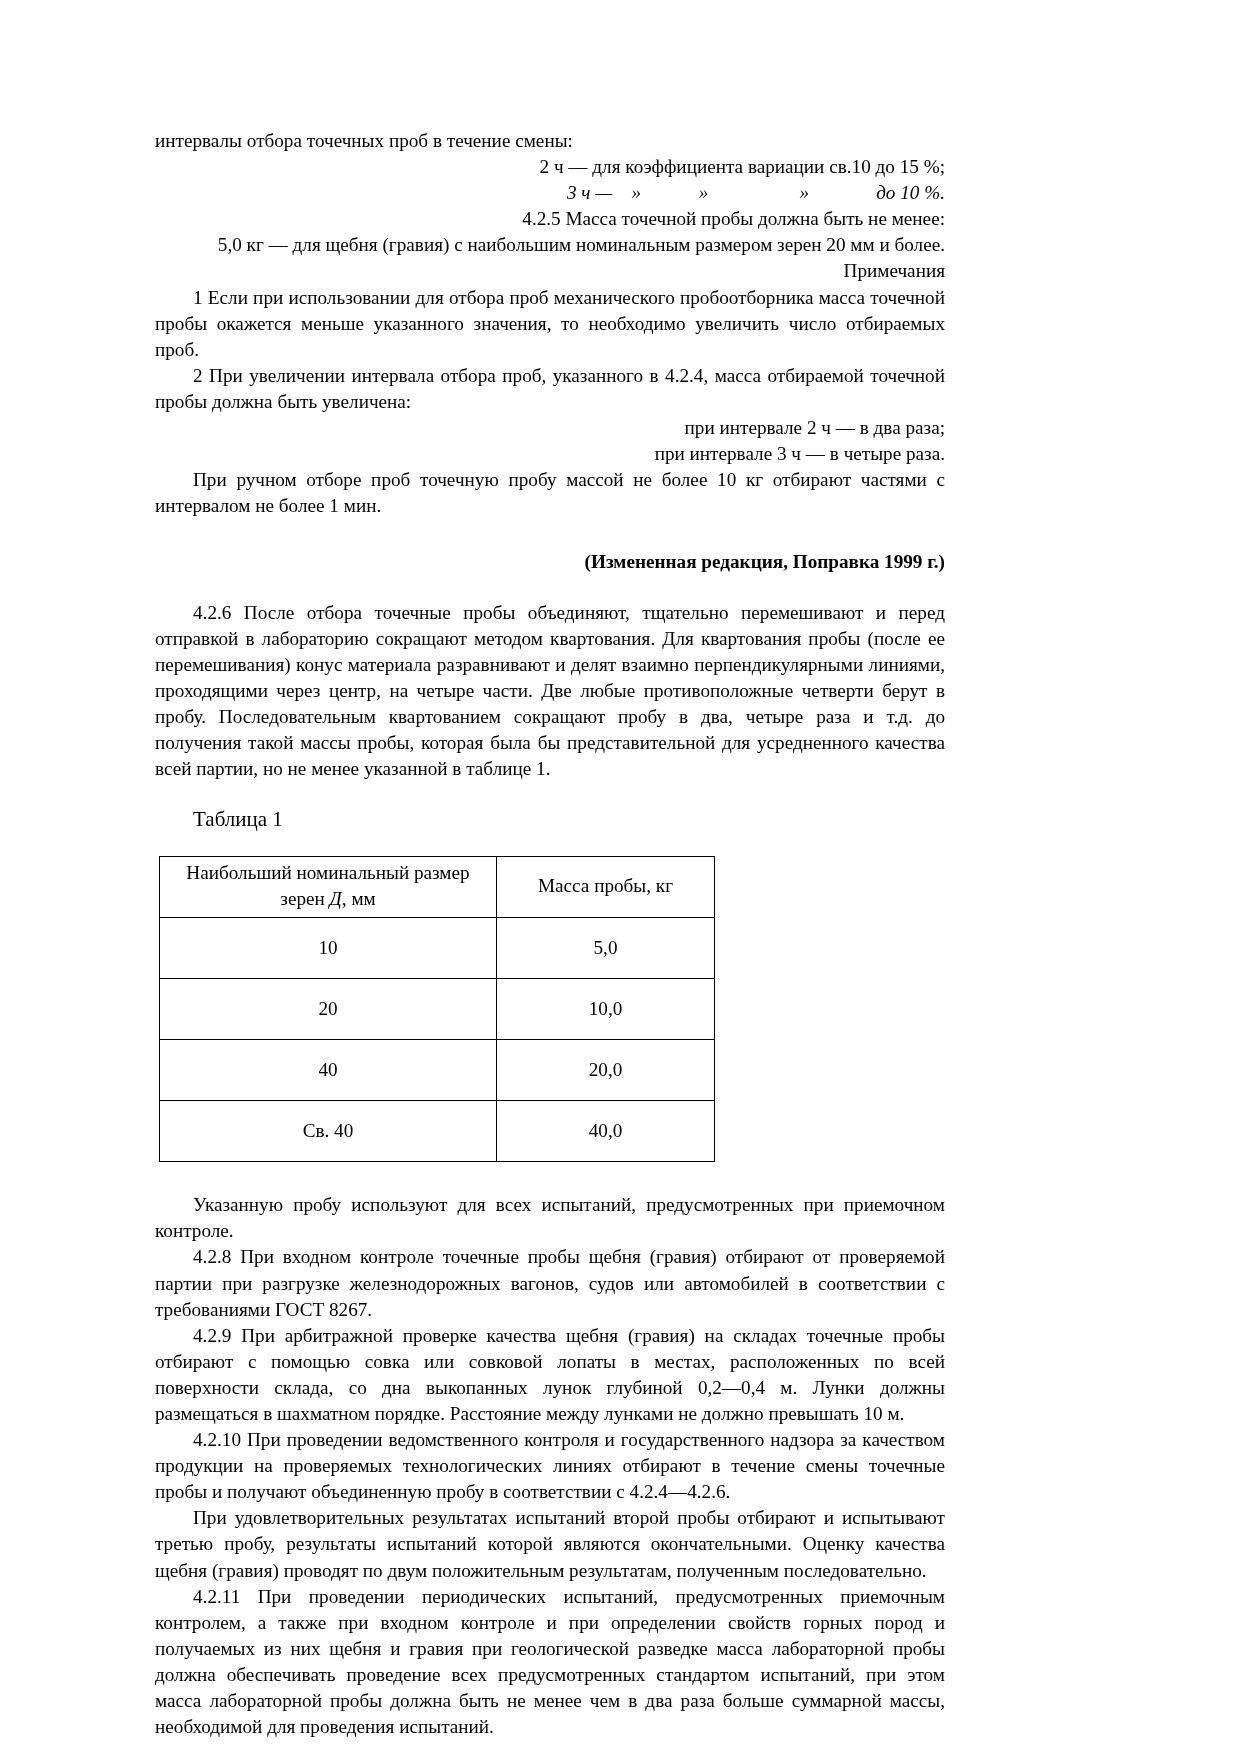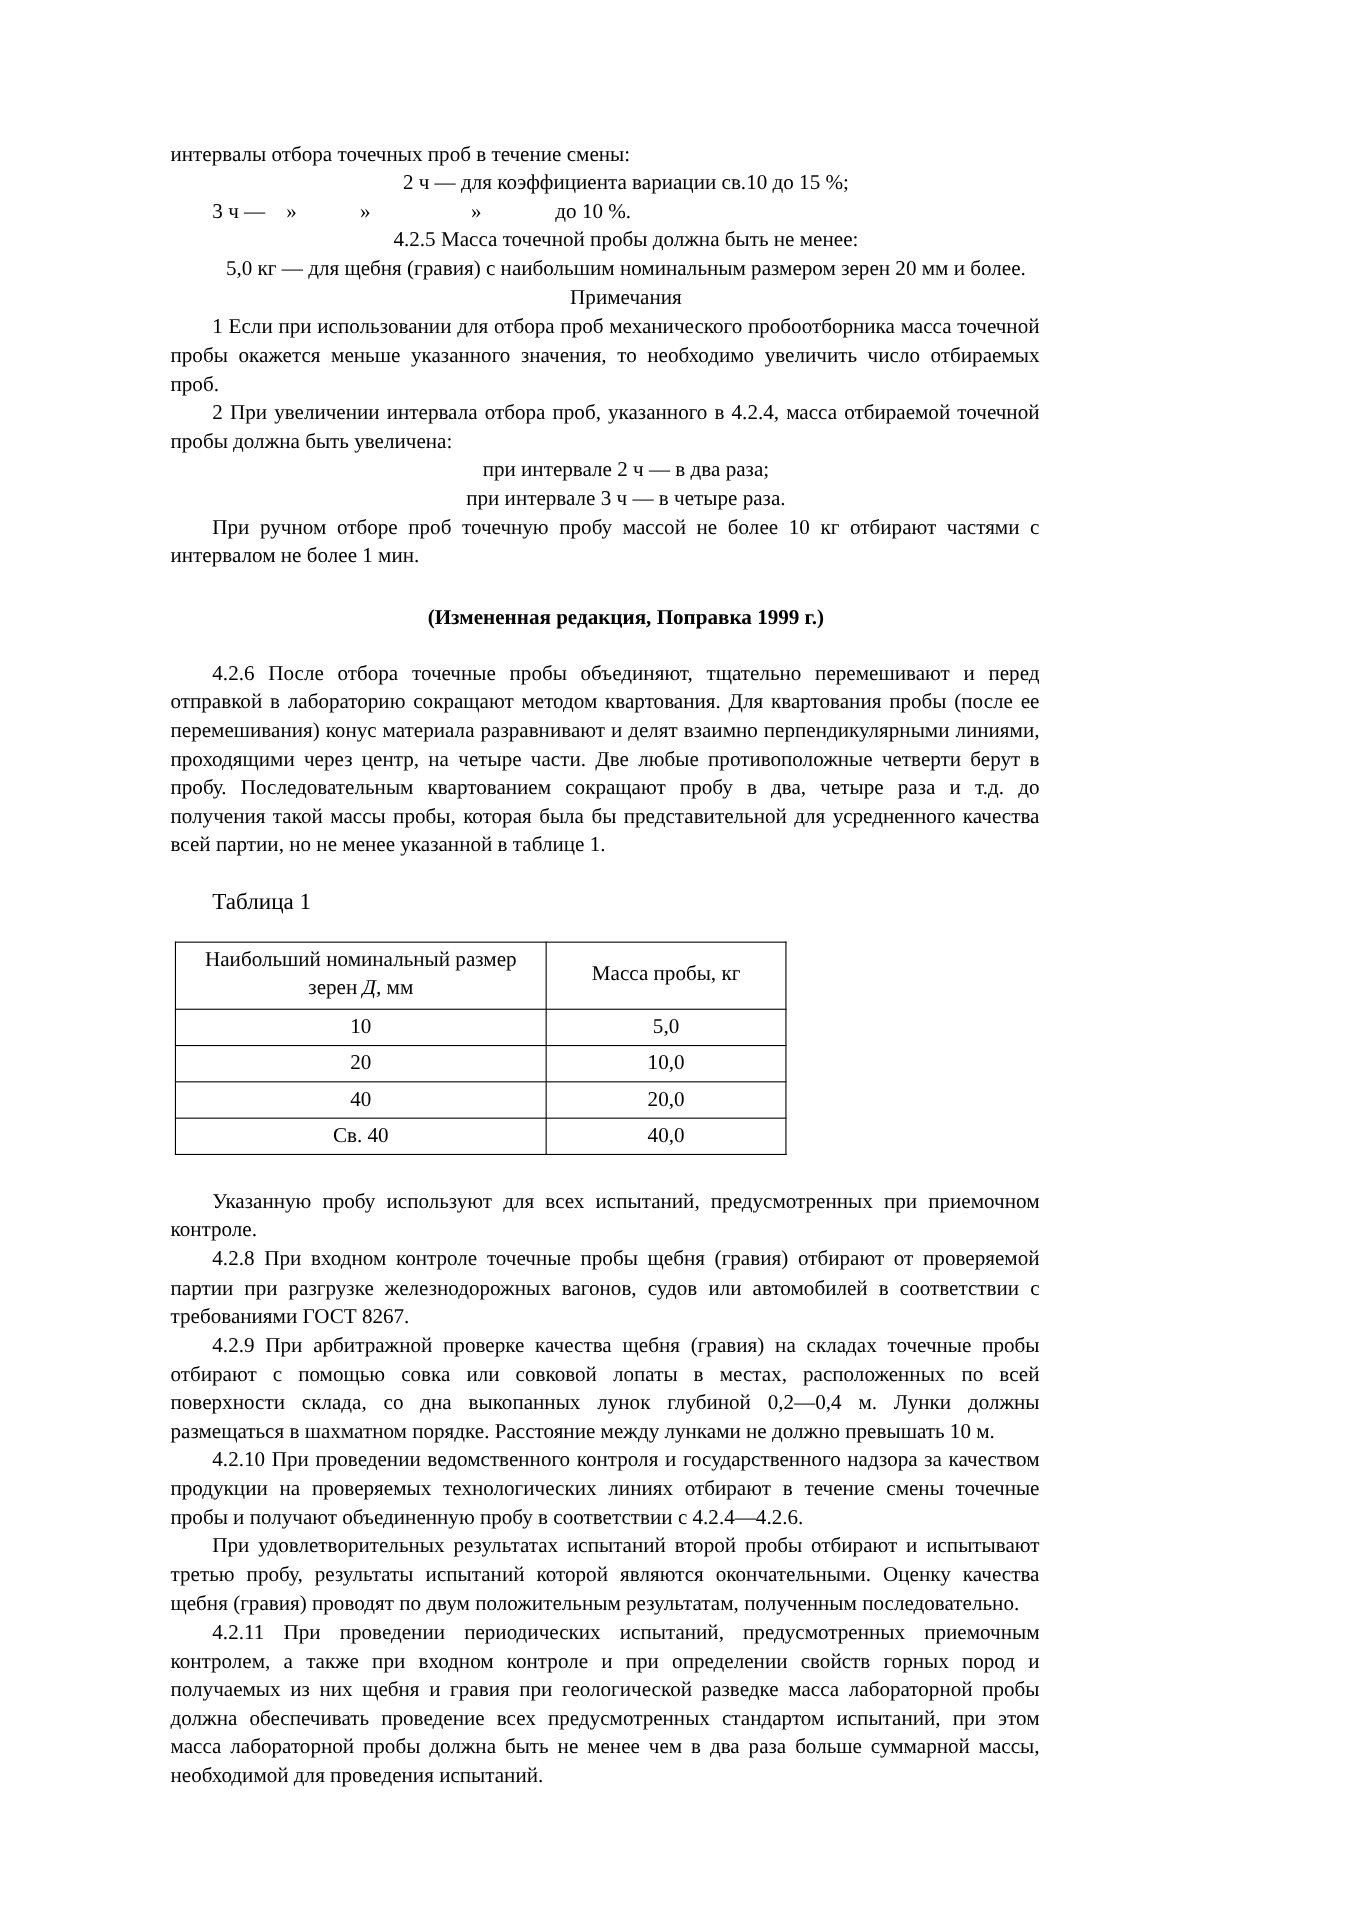--- a/index.html
+++ b/index.html
@@ -25,45 +25,46 @@
     margin: 0;
     font-size: 19.2px;
     line-height: 26.1px;
     text-align: justify;
     text-justify: inter-word;
     -webkit-hyphens: none;
     hyphens: none;
   }
   p.noindent { text-indent: 0; }
   p.indent   { text-indent: 38px; }
-  p.left     { text-align: center; }
+  p.left     { text-align: right; }
   p.italic   { }
   p.bold     { font-weight: bold; }
   .spacer-md { height: 24px; }
   .spacer-lg { height: 30px; }
 
   .tabs-line {
     white-space: pre;
-    text-align: left;
+    text-align: right;
     text-indent: 38px;
+    font-style: italic;
   }
 
   table.t1 {
     border-collapse: collapse;
     width: 537px;
     margin-left: 0px;
     table-layout: fixed;
   }
   table.t1 td, table.t1 th {
     border: 1.6px solid #000000;
     font-size: 19.2px;
     line-height: 26px;
     font-weight: normal;
     text-align: center;
-    padding: 3px 4px;
+    padding: 17px 4px;
   }
   table.t1 th { padding: 3px 4px 5px 4px; }
   table.t1 .col1 { width: 328px; }
   table.t1 .col2 { width: 209px; }
   .ital { font-style: italic; }
   .tbl-wrap { margin-left: 4px; }
   .tbl-caption { text-indent: 38px; font-size: 21px; line-height: 26.1px; }
 </style>
 </head>
 <body>

